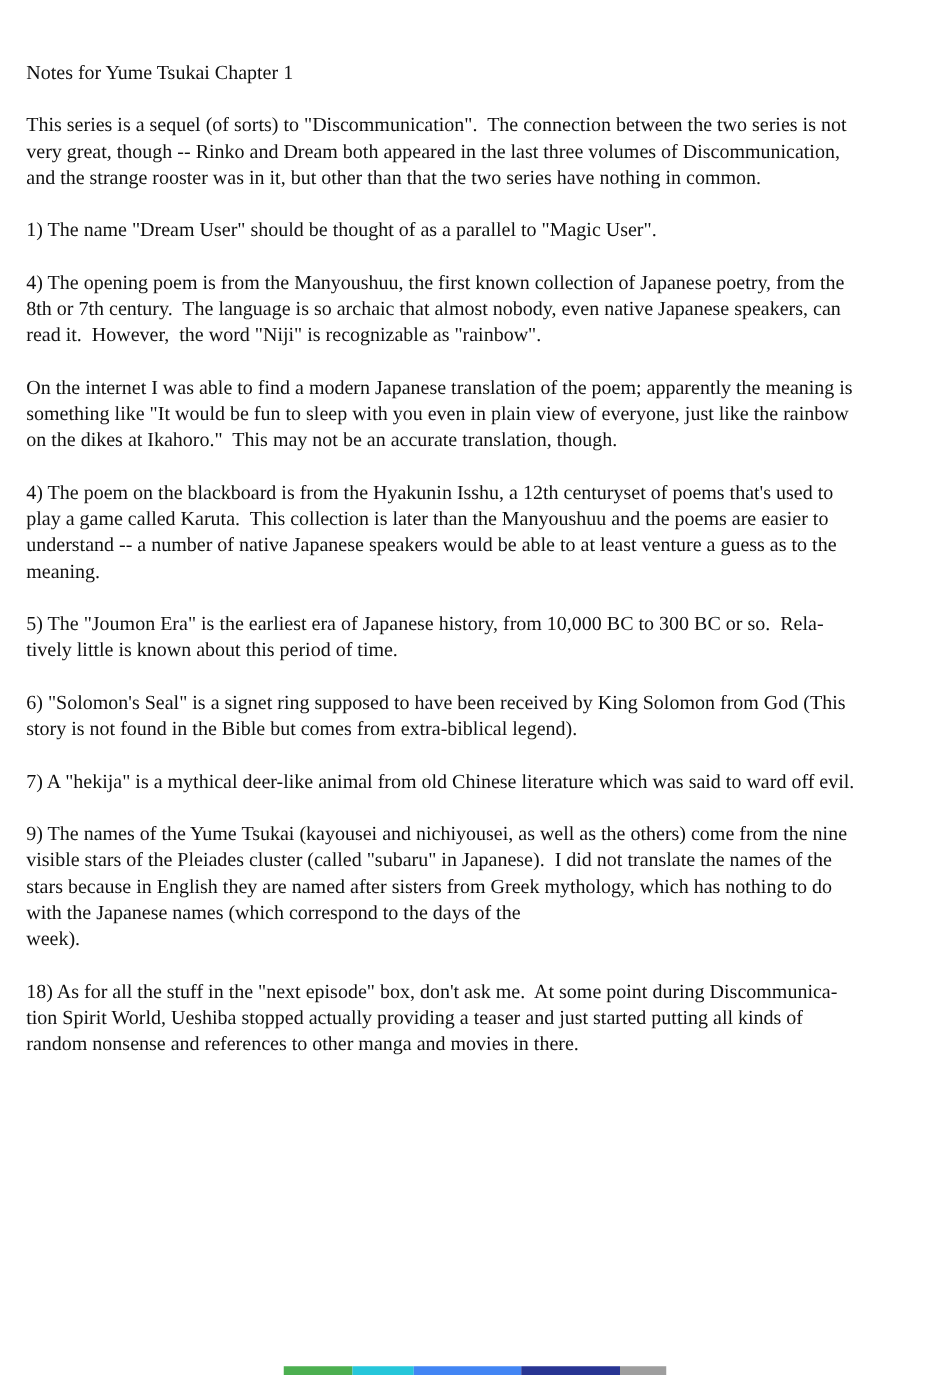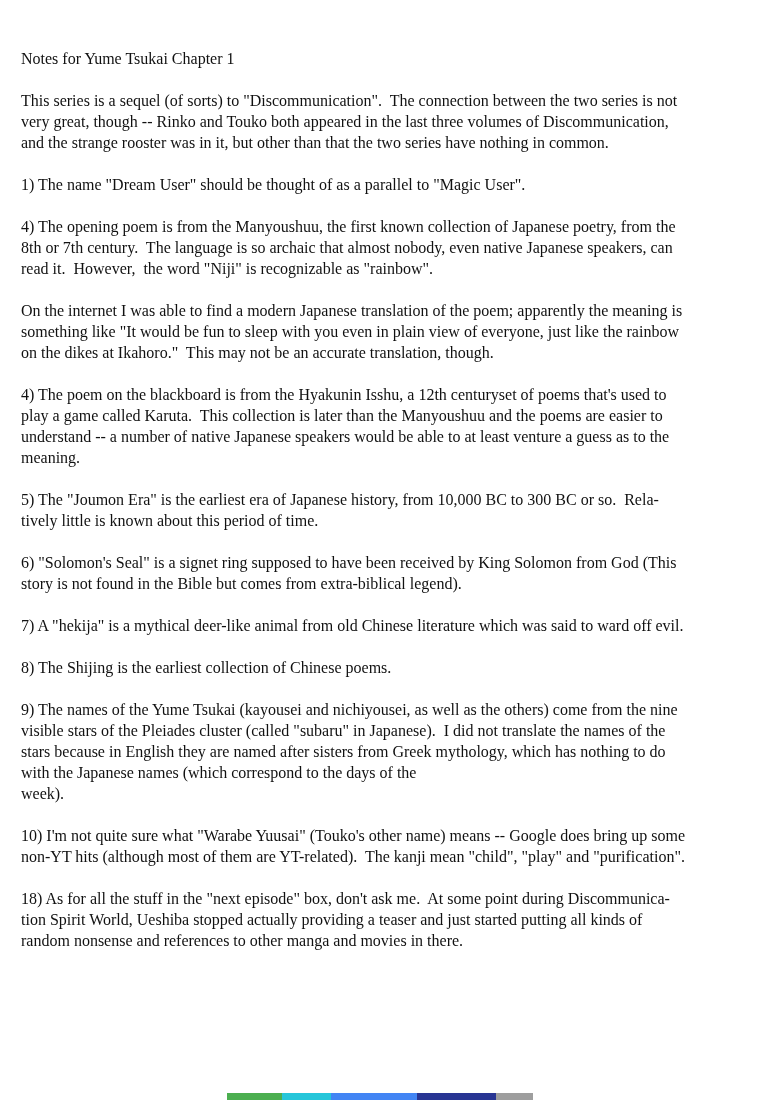--- a/index.html
+++ b/index.html
@@ -47,46 +47,43 @@
   .bar-seg {
     height: 100%;
   }
 </style>
 </head>
 <body>
 
 <div class="page">
   <p class="doc-title">Notes for Yume Tsukai Chapter 1</p>
   <p class="doc-par">This series is a sequel (of sorts) to "Discommunication".  The connection between the two series is not
-very great, though -- Rinko and Touko both appeared in the last three volumes of Discommunication,
+very great, though -- Rinko and Dream both appeared in the last three volumes of Discommunication,
 and the strange rooster was in it, but other than that the two series have nothing in common.</p>
   <p class="doc-par">1) The name "Dream User" should be thought of as a parallel to "Magic User".</p>
   <p class="doc-par">4) The opening poem is from the Manyoushuu, the first known collection of Japanese poetry, from the
 8th or 7th century.  The language is so archaic that almost nobody, even native Japanese speakers, can
 read it.  However,  the word "Niji" is recognizable as "rainbow".</p>
   <p class="doc-par">On the internet I was able to find a modern Japanese translation of the poem; apparently the meaning is
 something like "It would be fun to sleep with you even in plain view of everyone, just like the rainbow
 on the dikes at Ikahoro."  This may not be an accurate translation, though.</p>
   <p class="doc-par">4) The poem on the blackboard is from the Hyakunin Isshu, a 12th centuryset of poems that's used to
 play a game called Karuta.  This collection is later than the Manyoushuu and the poems are easier to
 understand -- a number of native Japanese speakers would be able to at least venture a guess as to the
 meaning.</p>
   <p class="doc-par">5) The "Joumon Era" is the earliest era of Japanese history, from 10,000 BC to 300 BC or so.  Rela-
 tively little is known about this period of time.</p>
   <p class="doc-par">6) "Solomon's Seal" is a signet ring supposed to have been received by King Solomon from God (This
 story is not found in the Bible but comes from extra-biblical legend).</p>
   <p class="doc-par">7) A "hekija" is a mythical deer-like animal from old Chinese literature which was said to ward off evil.</p>
-  <p class="doc-par">8) The Shijing is the earliest collection of Chinese poems.</p>
   <p class="doc-par">9) The names of the Yume Tsukai (kayousei and nichiyousei, as well as the others) come from the nine
 visible stars of the Pleiades cluster (called "subaru" in Japanese).  I did not translate the names of the
 stars because in English they are named after sisters from Greek mythology, which has nothing to do
 with the Japanese names (which correspond to the days of the
 week).</p>
-  <p class="doc-par">10) I'm not quite sure what "Warabe Yuusai" (Touko's other name) means -- Google does bring up some
-non-YT hits (although most of them are YT-related).  The kanji mean "child", "play" and "purification".</p>
   <p class="doc-par">18) As for all the stuff in the "next episode" box, don't ask me.  At some point during Discommunica-
 tion Spirit World, Ueshiba stopped actually providing a teaser and just started putting all kinds of
 random nonsense and references to other manga and movies in there.</p>
 </div>
 
 <div class="bottom-bar">
     <div class="bar-seg" style="background: rgb(76, 175, 80); width: 18%;"></div>
     <div class="bar-seg" style="background: rgb(38, 198, 218); width: 16%;"></div>
     <div class="bar-seg" style="background: rgb(66, 133, 244); width: 28%;"></div>
     <div class="bar-seg" style="background: rgb(40, 53, 147); width: 26%;"></div>

